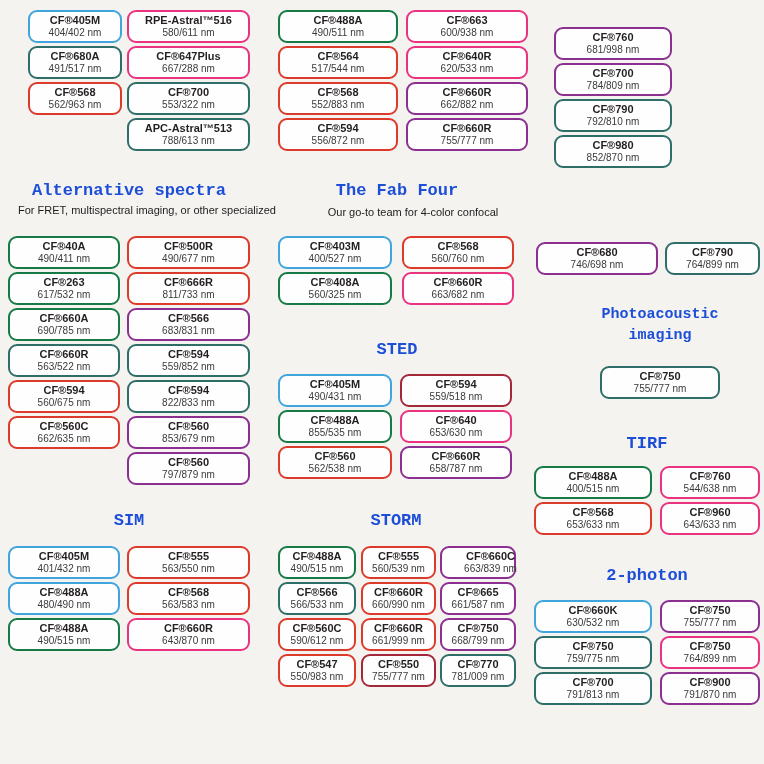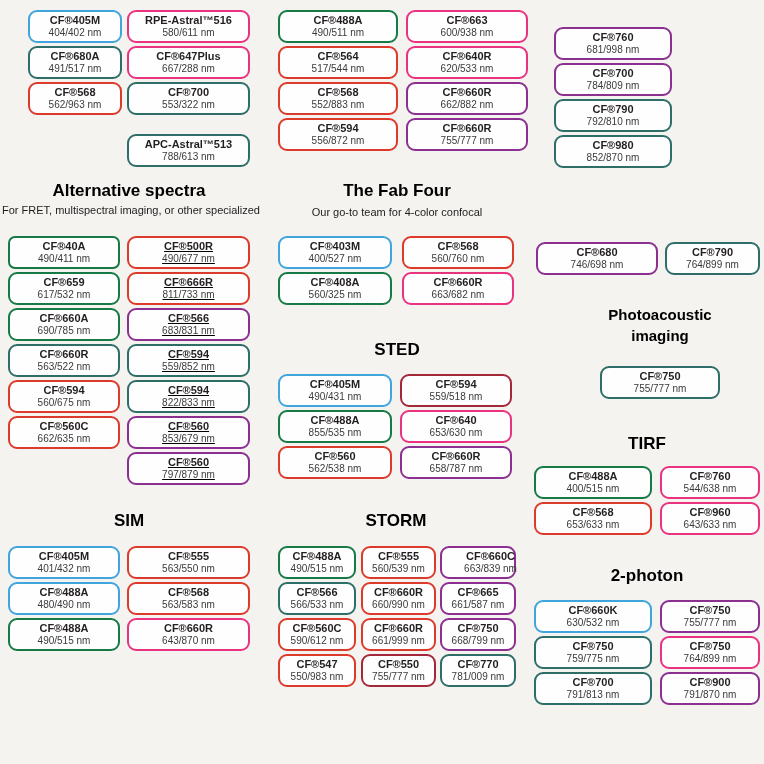--- a/index.html
+++ b/index.html
@@ -20,25 +20,25 @@
   }
   .pill-name {
     font-weight:bold; font-size:11px; line-height:13px;
     color:#231f20; white-space:nowrap;
   }
   .pill-nm {
     font-size:10px; line-height:12px; color:#3a3a3a; white-space:nowrap;
   }
   .section-title {
     position:absolute; text-align:center; font-weight:bold;
-    font-size:17px; line-height:21px; color:#000000;
+    font-size:17px; line-height:21px; color:#1d4ed8;font-family:Liberation Mono, monospace;
   }
   .section-title.small { font-size:15px; line-height:21px; }
   .section-sub {
-    position:absolute; text-align:center; font-size:11px; line-height:13px; color:#1d1d1d;
+    position:absolute; text-align:center; font-size:11px; line-height:13px; color:#1d1d1d;padding-left:16px;
   }
 </style>
 </head>
 <body>
 
 <div class="stage">
 
   <div class="pill-col" style="left:28px;  top:10px; width:94px;">
       <div class="pill" style="border-color: rgb(63, 165, 220);">
         <div class="pill-name">CF®405M</div>
@@ -59,21 +59,21 @@
         <div class="pill-nm">580/611 nm</div>
       </div>
       <div class="pill" style="border-color: rgb(233, 51, 128);">
         <div class="pill-name">CF®647Plus</div>
         <div class="pill-nm">667/288 nm</div>
       </div>
       <div class="pill" style="border-color: rgb(46, 110, 105);">
         <div class="pill-name">CF®700</div>
         <div class="pill-nm">553/322 nm</div>
       </div>
-      <div class="pill" style="border-color: rgb(46, 110, 105); margin-top: 16px;">
+      <div class="pill" style="border-color: rgb(46, 110, 105);">
         <div class="pill-name">APC-Astral™513</div>
         <div class="pill-nm">788/613 nm</div>
       </div>
     </div>
   <div class="pill-col" style="left:278px; top:10px; width:120px;">
       <div class="pill" style="border-color: rgb(21, 122, 69);">
         <div class="pill-name">CF®488A</div>
         <div class="pill-nm">490/511 nm</div>
       </div>
       <div class="pill" style="border-color: rgb(220, 58, 42);">
@@ -122,46 +122,46 @@
       </div>
       <div class="pill" style="border-color: rgb(46, 110, 105);">
         <div class="pill-name">CF®980</div>
         <div class="pill-nm">852/870 nm</div>
       </div>
     </div>
 
   <div class="section-title" style="left:0; top:180px; width:258px;">Alternative spectra</div>
   <div class="section-sub" style="left:0; top:204px; width:262px;">For FRET, multispectral imaging, or other specialized</div>
   <div class="pill-col" style="left:8px;   top:236px; width:112px;">
-      <div class="pill" style="border-color: rgb(21, 122, 69); border-radius: 7px;">
+      <div class="pill" style="border-color: rgb(21, 122, 69);">
         <div class="pill-name">CF®40A</div>
         <div class="pill-nm">490/411 nm</div>
       </div>
       <div class="pill" style="border-color: rgb(21, 122, 69);">
-        <div class="pill-name">CF®659</div>
+        <div class="pill-name">CF®263</div>
         <div class="pill-nm">617/532 nm</div>
       </div>
       <div class="pill" style="border-color: rgb(21, 122, 69);">
         <div class="pill-name">CF®660A</div>
         <div class="pill-nm">690/785 nm</div>
       </div>
       <div class="pill" style="border-color: rgb(46, 110, 105);">
         <div class="pill-name">CF®660R</div>
         <div class="pill-nm">563/522 nm</div>
       </div>
       <div class="pill" style="border-color: rgb(220, 58, 42);">
         <div class="pill-name">CF®594</div>
         <div class="pill-nm">560/675 nm</div>
       </div>
       <div class="pill" style="border-color: rgb(220, 58, 42);">
         <div class="pill-name">CF®560C</div>
         <div class="pill-nm">662/635 nm</div>
       </div>
     </div>
-  <div class="pill-col" style="left:127px; top:236px; width:123px;text-decoration:underline;">
+  <div class="pill-col" style="left:127px; top:236px; width:123px;">
       <div class="pill" style="border-color: rgb(220, 58, 42);">
         <div class="pill-name">CF®500R</div>
         <div class="pill-nm">490/677 nm</div>
       </div>
       <div class="pill" style="border-color: rgb(220, 58, 42);">
         <div class="pill-name">CF®666R</div>
         <div class="pill-nm">811/733 nm</div>
       </div>
       <div class="pill" style="border-color: rgb(139, 47, 144);">
         <div class="pill-name">CF®566</div>

